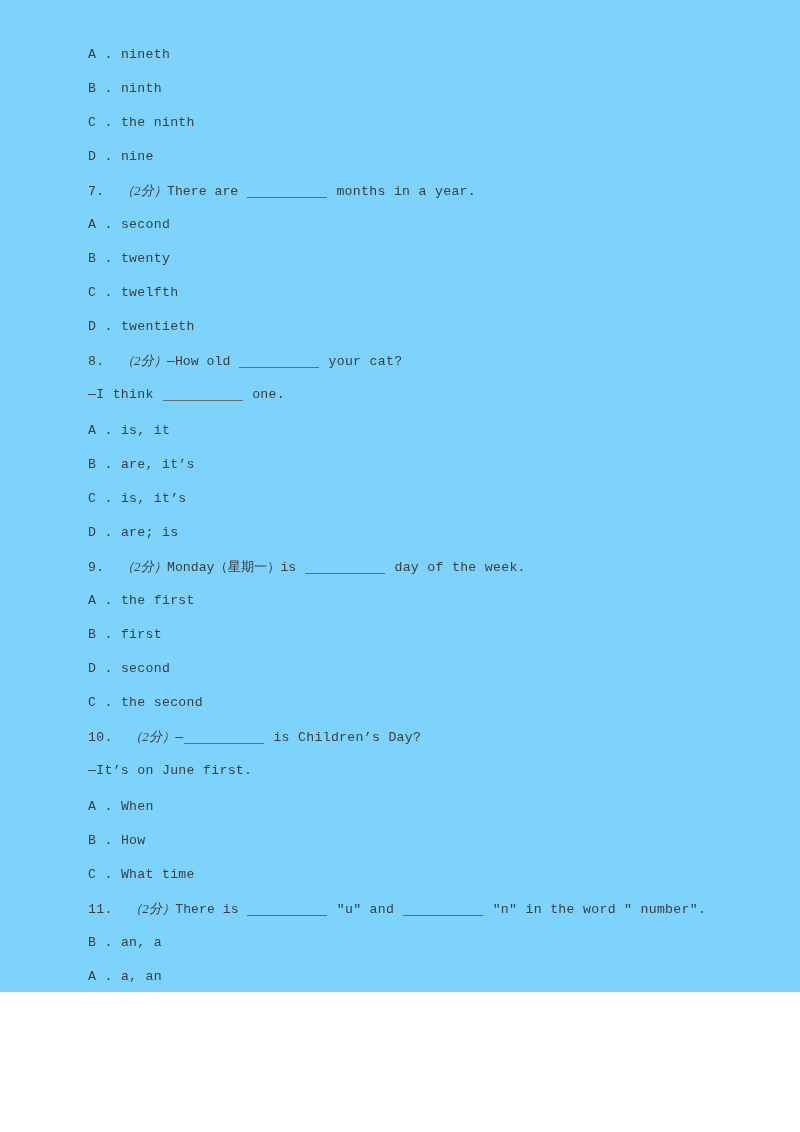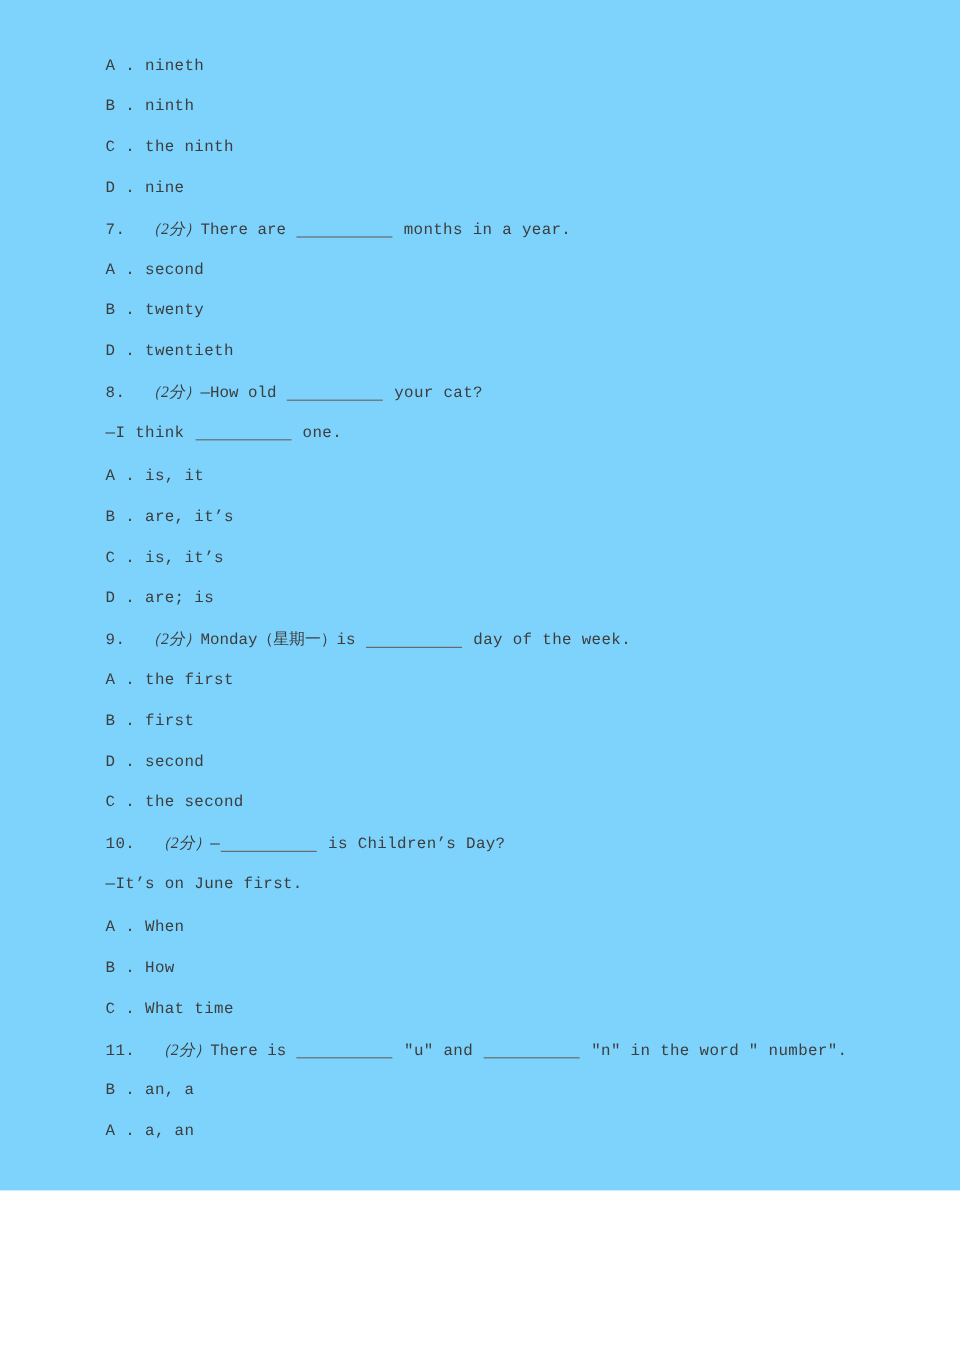--- a/index.html
+++ b/index.html
@@ -102,20 +102,21 @@
 <div id="page">
 
   <div id="content">
       <div class="line optline"><span class="opt-letter">A</span><span> </span><span>.</span><span> </span><span>nineth</span></div>
       <div class="line optline"><span class="opt-letter">B</span><span> </span><span>.</span><span> </span><span>ninth</span></div>
       <div class="line optline"><span class="opt-letter">C</span><span> </span><span>.</span><span> </span><span>the ninth</span></div>
       <div class="line optline"><span class="opt-letter">D</span><span> </span><span>.</span><span> </span><span>nine</span></div>
       <div class="line qline"><span class="num">7.</span><span>  </span><span class="marks">（2分）</span><span class="cn">There are </span><span class="blank"></span><span> months in a year.</span></div>
       <div class="line optline"><span class="opt-letter">A</span><span> </span><span>.</span><span> </span><span>second</span></div>
       <div class="line optline"><span class="opt-letter">B</span><span> </span><span>.</span><span> </span><span>twenty</span></div>
+      <div class="line optline"><span class="opt-letter">C</span><span> </span><span>.</span><span> </span><span>twelfth</span></div>
       <div class="line optline"><span class="opt-letter">D</span><span> </span><span>.</span><span> </span><span>twentieth</span></div>
       <div class="line qline"><span class="num">8.</span><span>  </span><span class="marks">（2分）</span><span class="cn">—How old </span><span class="blank"></span><span> your cat?</span></div>
       <div class="line contline"><span>—I think </span><span class="blank"></span><span> one.</span></div>
       <div class="line optline"><span class="opt-letter">A</span><span> </span><span>.</span><span> </span><span>is, it</span></div>
       <div class="line optline"><span class="opt-letter">B</span><span> </span><span>.</span><span> </span><span>are, it’s</span></div>
       <div class="line optline"><span class="opt-letter">C</span><span> </span><span>.</span><span> </span><span>is, it’s</span></div>
       <div class="line optline"><span class="opt-letter">D</span><span> </span><span>.</span><span> </span><span>are; is</span></div>
       <div class="line qline"><span class="num">9.</span><span>  </span><span class="marks">（2分）</span><span class="cn">Monday（星期一）is </span><span class="blank"></span><span> day of the week.</span></div>
       <div class="line optline"><span class="opt-letter">A</span><span> </span><span>.</span><span> </span><span>the first</span></div>
       <div class="line optline"><span class="opt-letter">B</span><span> </span><span>.</span><span> </span><span>first</span></div>

